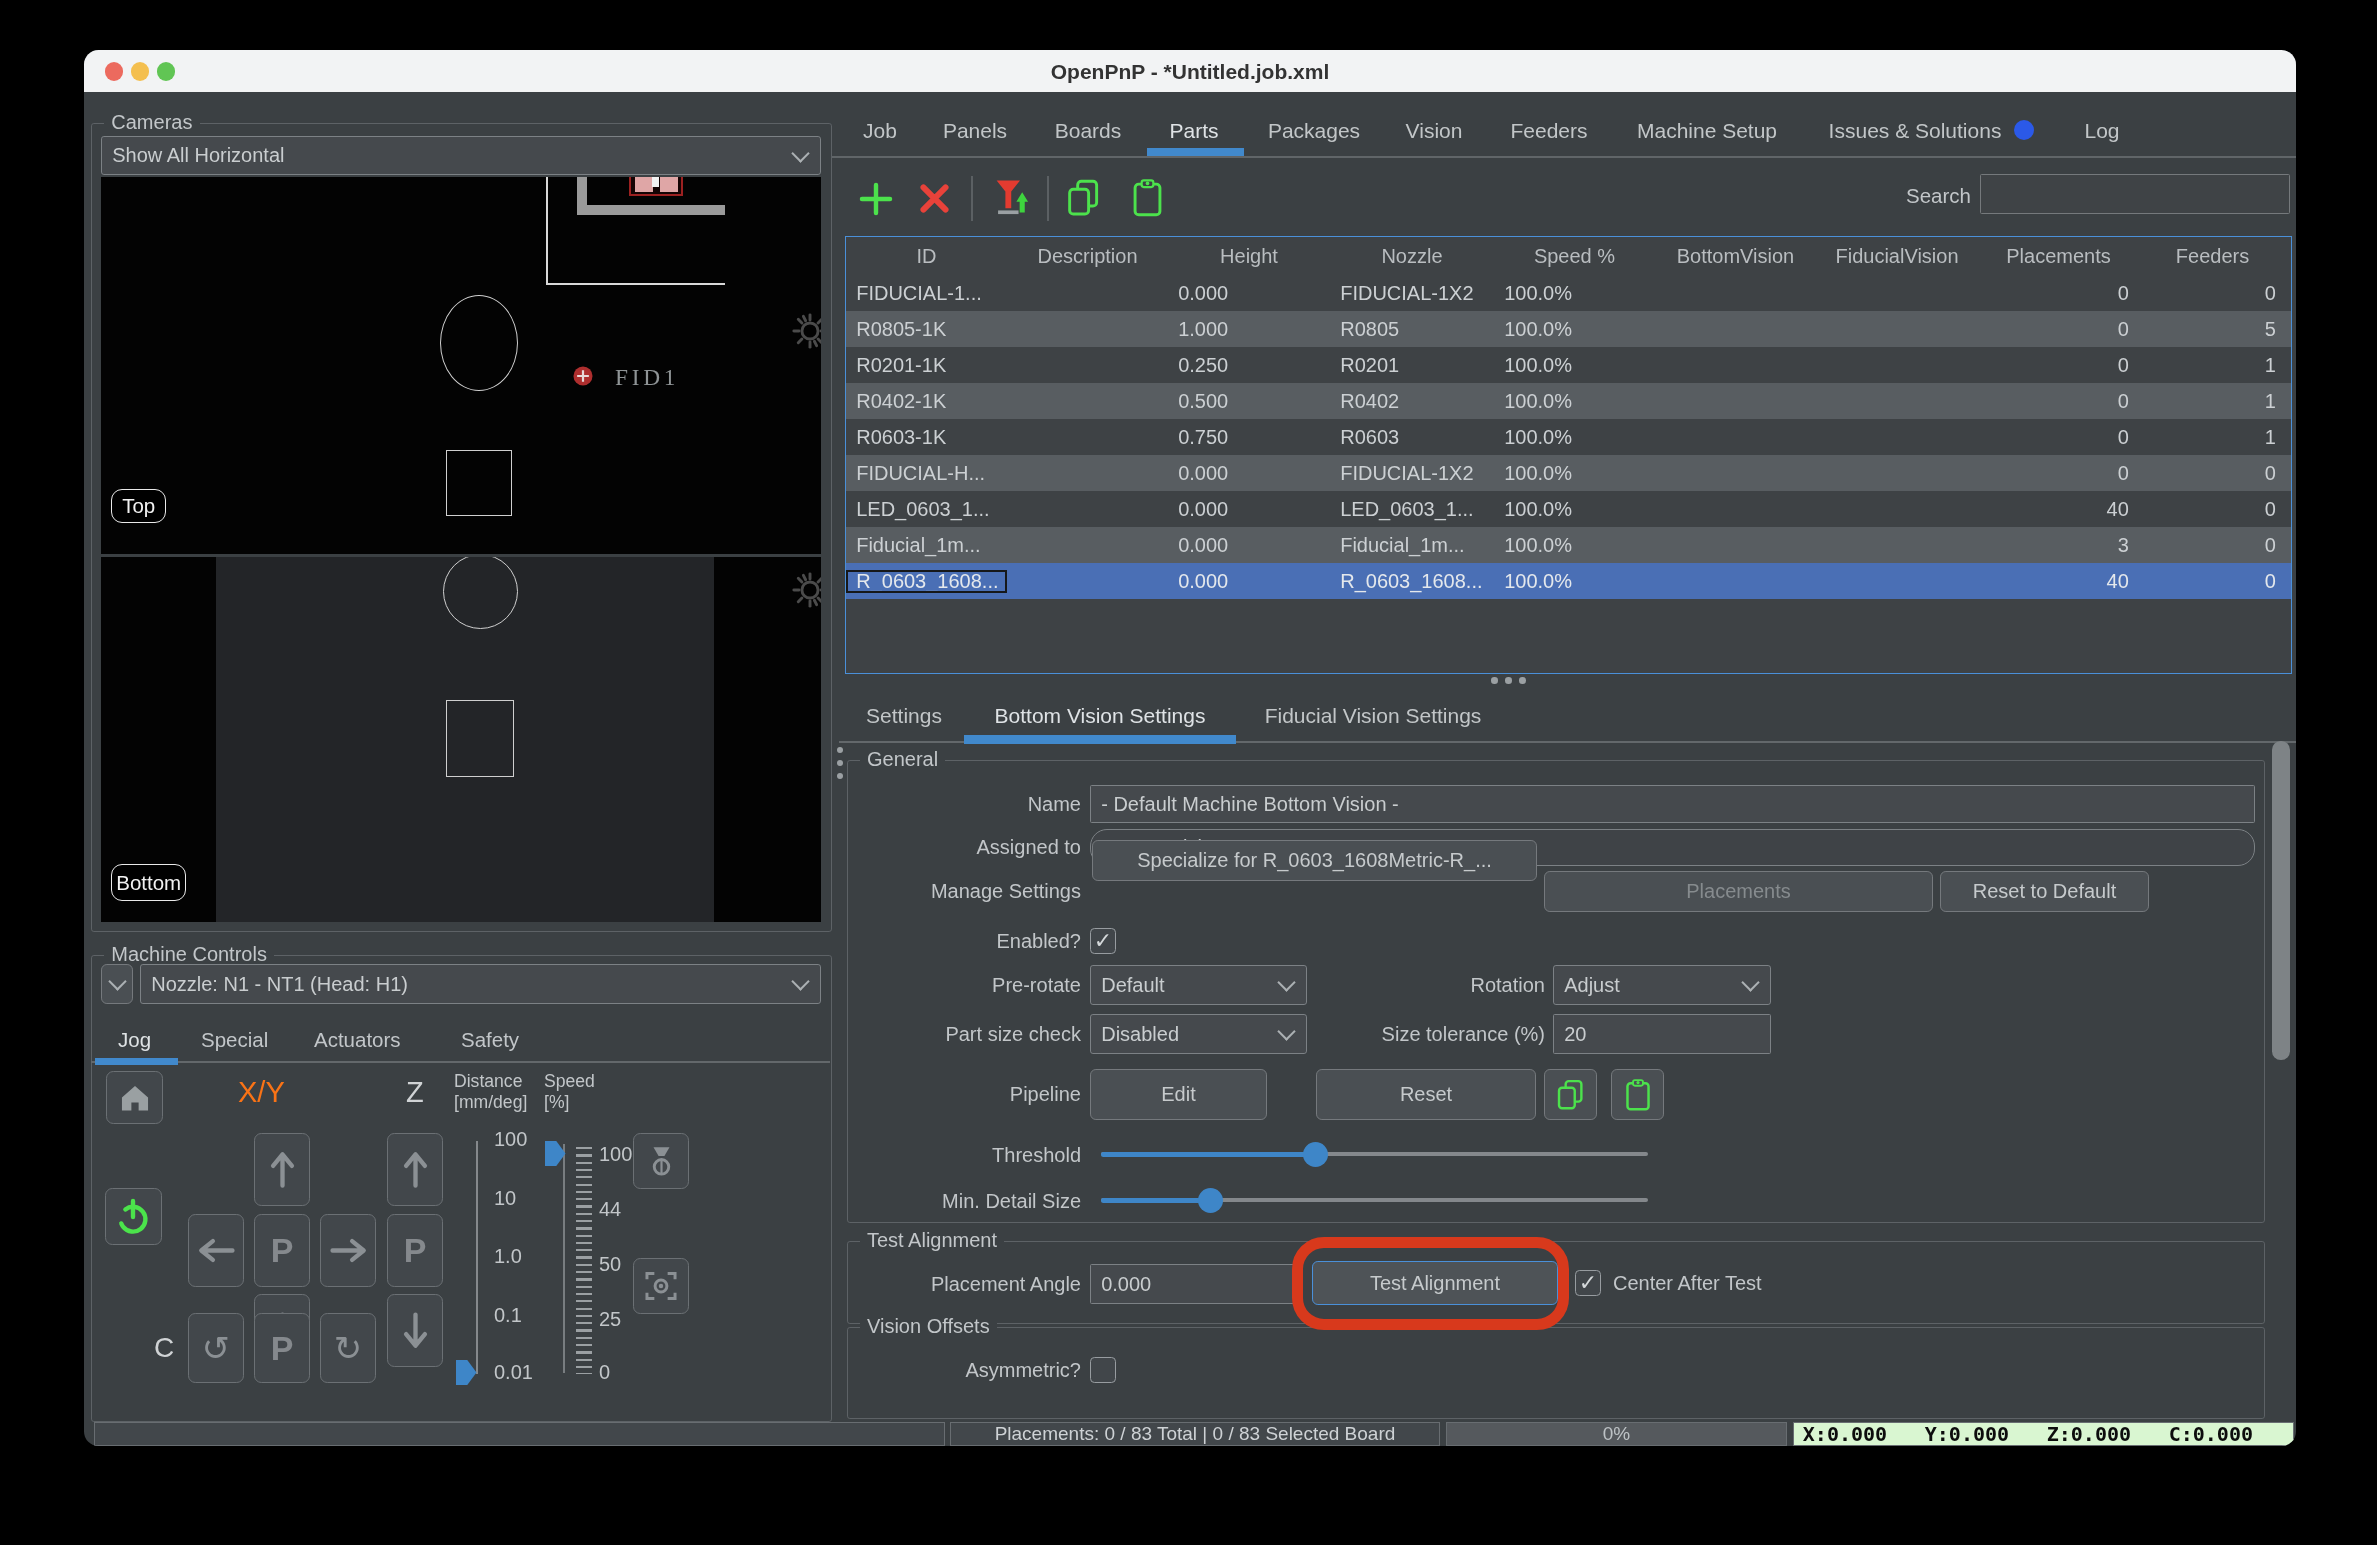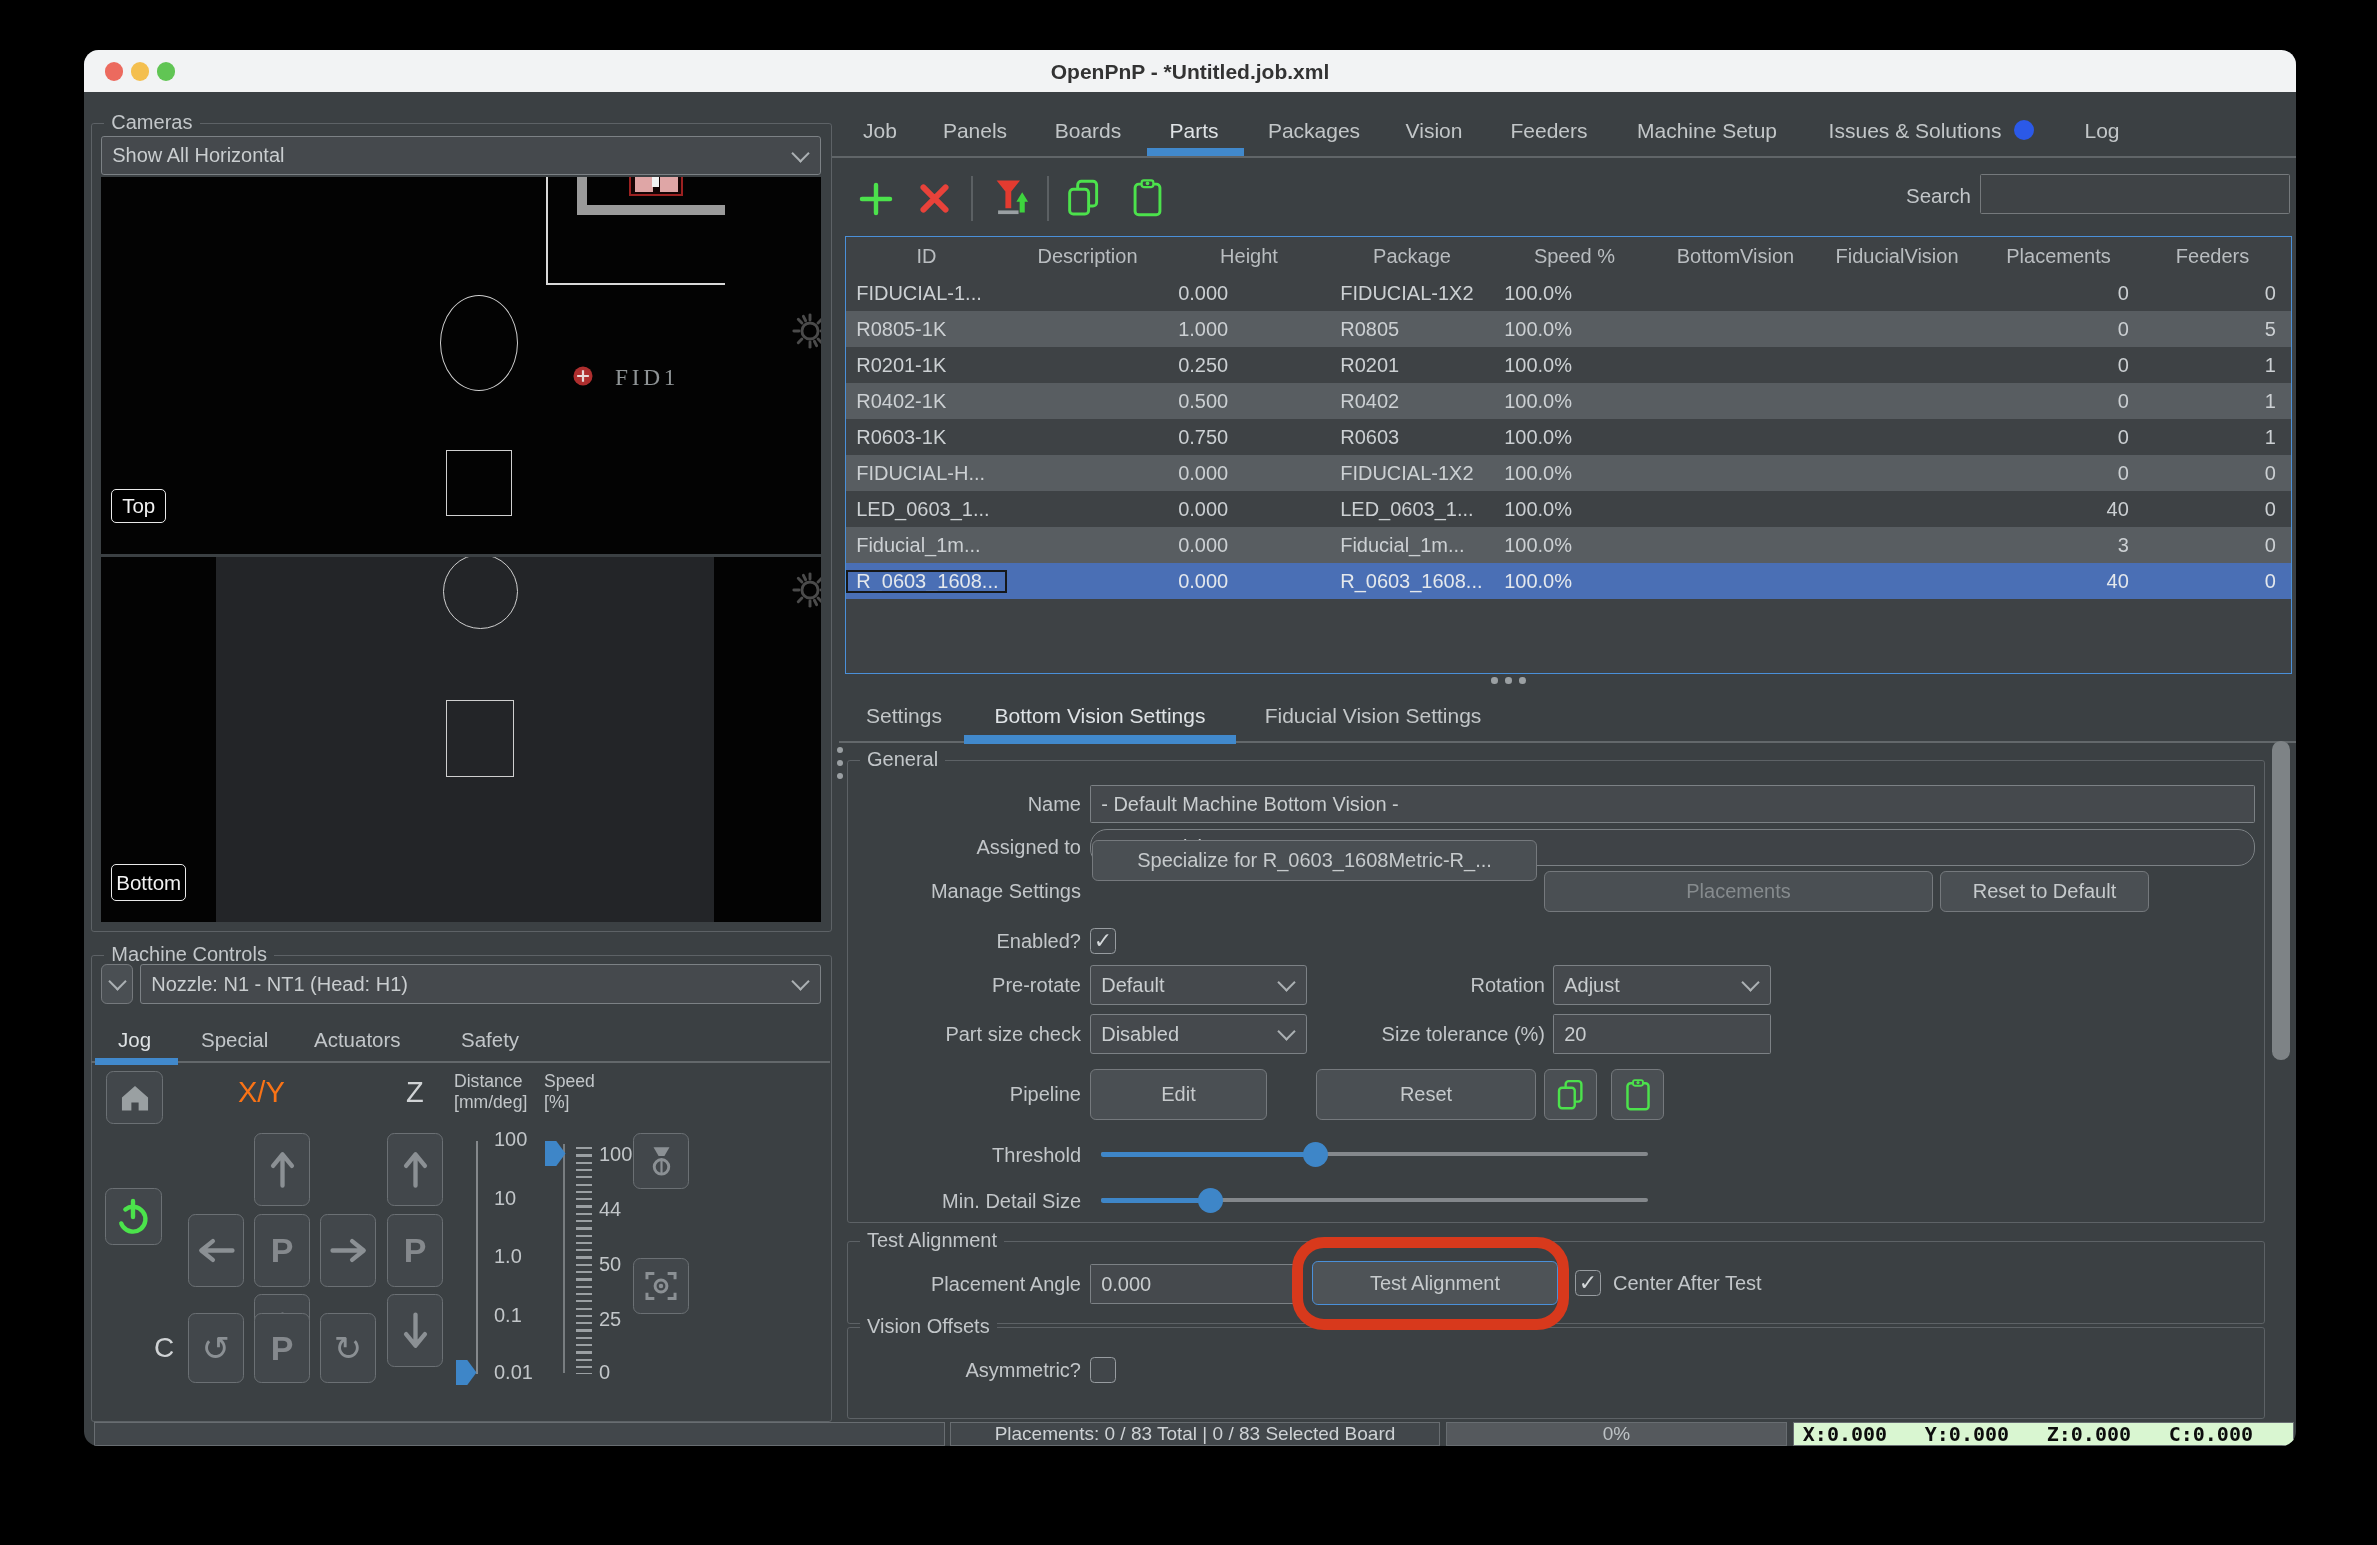--- a/index.html
+++ b/index.html
@@ -31,21 +31,21 @@
   .chev{width:11px;height:11px;border-right:2.2px solid #abb0b3;border-bottom:2.2px solid #abb0b3;
         transform:rotate(45deg);display:inline-block;}
   .lbl{position:absolute;color:#c2c6c9;font-size:20px;display:flex;align-items:center;white-space:nowrap;}
   .lbl.r{justify-content:flex-end;}
   .cb{position:absolute;width:26px;height:26px;box-sizing:border-box;border:1.5px solid #979ca0;
       border-radius:4.4px;background:#41464a;display:flex;align-items:center;justify-content:center;}
   .cb .ck{font-size:22px;color:#d4d8da;line-height:22px;display:none;}
   .cb.checked .ck{display:block;}
   
   .cam{position:absolute;background:#030303;overflow:hidden;}
-  .cam-badge{position:absolute;border:1.5px solid #e9e9e9;border-radius:5px;background:#000;
+  .cam-badge{position:absolute;border:1.5px solid #e9e9e9;border-radius:11px;background:#000;
              color:#f2f2f2;font-size:20.5px;display:flex;align-items:center;justify-content:center;}
   .reticle-circle{position:absolute;border:1.5px solid #cfcfcf;border-radius:50%;}
   .reticle-square{position:absolute;border:1.5px solid #cfcfcf;}
   
   .mtab{position:absolute;top:64px;height:33px;transform:translateX(-50%);display:flex;
         align-items:center;font-size:21px;color:#c2c6c8;white-space:nowrap;}
   .stab{position:absolute;top:649px;height:33px;transform:translateX(-50%);display:flex;
         align-items:center;font-size:21px;color:#c2c6c8;white-space:nowrap;}
   
   #parts-table{position:absolute;left:761px;top:186px;width:1447px;height:438px;
@@ -342,21 +342,21 @@
     </svg>
   </div>
   <div class="lbl r" style="left:1757px;top:127px;width:130px;height:37px;font-size:20.5px;">Search</div>
   <input class="input" style="left: 1896px; top: 124px; width: 310px; height: 40px; background: rgb(63, 67, 70); border-color: rgb(117, 121, 124);" value="">
 
   <div id="parts-table">
     <div class="trow thead" id="table-header">
           <div class="c0">ID</div>
           <div class="c1">Description</div>
           <div class="c2">Height</div>
-          <div class="c3">Package</div>
+          <div class="c3">Nozzle</div>
           <div class="c4">Speed %</div>
           <div class="c5">BottomVision</div>
           <div class="c6">FiducialVision</div>
           <div class="c7">Placements</div>
           <div class="c8">Feeders</div>
         </div>
     <div id="tbody">
           <div class="trow row-dark">
             <div class="c0">FIDUCIAL-1...</div>
             <div class="c1"></div>

